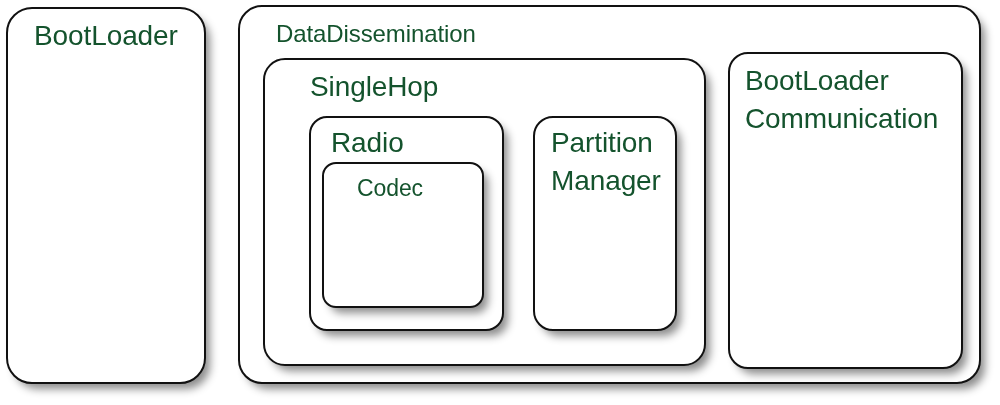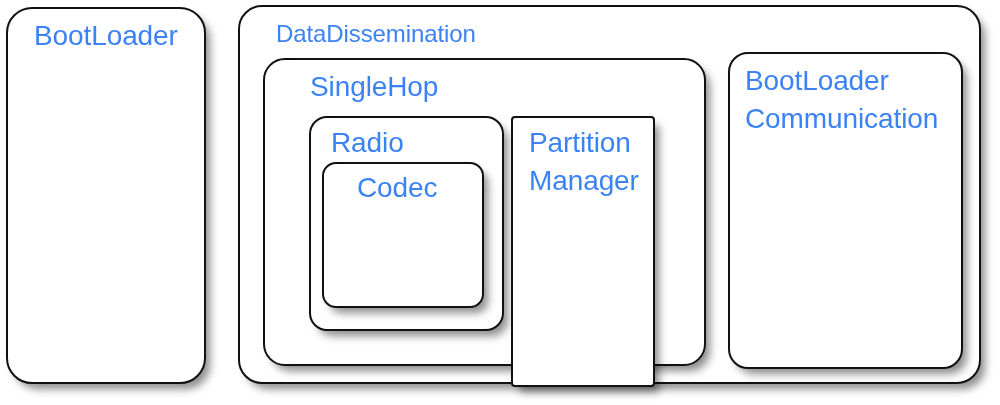--- a/index.html
+++ b/index.html
@@ -18,41 +18,41 @@
   }
   .box {
     position: absolute;
     box-sizing: border-box;
     background: #ffffff;
     border: 2.5px solid #111111;
     box-shadow: 6px 7px 9px -2px rgba(0,0,0,0.45);
   }
   .box-label {
     position: absolute;
-    color: #3b82f6;
+    color: #14532d;
     white-space: pre-line;
     letter-spacing: -0.1px;
     line-height: 38px;
   }
 
   
   #box-bootloader      { left: 6px;   top: 7px;   width: 200px; height: 377px; border-radius: 26px; }
   #box-datadissem      { left: 238px; top: 5px;   width: 743px; height: 379px; border-radius: 24px; }
   #box-singlehop       { left: 263px; top: 58px;  width: 443px; height: 308px; border-radius: 22px; }
   #box-radio           { left: 309px; top: 116px; width: 195px; height: 215px; border-radius: 18px; }
   #box-codec           { left: 322px; top: 162px; width: 162px; height: 146px; border-radius: 14px; }
-  #box-partitionmgr    { left: 511px; top: 116px; width: 144px; height: 271px; border-radius: 4px; }
+  #box-partitionmgr    { left: 533px; top: 116px; width: 144px; height: 215px; border-radius: 20px; }
   #box-blcomm          { left: 728px; top: 52px;  width: 235px; height: 317px; border-radius: 20px; }
 
   
   #lbl-bootloader      { left: 26px;  top: 8px;   font-size: 28px; }
   #lbl-datadissem      { left: 36px;  top: 8px;   font-size: 24px; }
   #lbl-singlehop       { left: 30px;  top: 8px;   font-size: 28px; margin-left: 15px; }
   #lbl-radio           { left: 20px;  top: 6px;   font-size: 28px; }
-  #lbl-codec           { left: 33px;  top: 5px;   font-size: 28px; }
+  #lbl-codec           { left: 33px;  top: 5px;   font-size: 23px; }
   #lbl-partitionmgr    { left: 16px;  top: 6px;   font-size: 28px; }
   #lbl-blcomm          { left: 15px;  top: 8px;   font-size: 28px; }
 </style>
 </head>
 <body>
 
 <div id="canvas">
 
   <div class="box" id="box-bootloader">
     <span class="box-label" id="lbl-bootloader">BootLoader</span>

